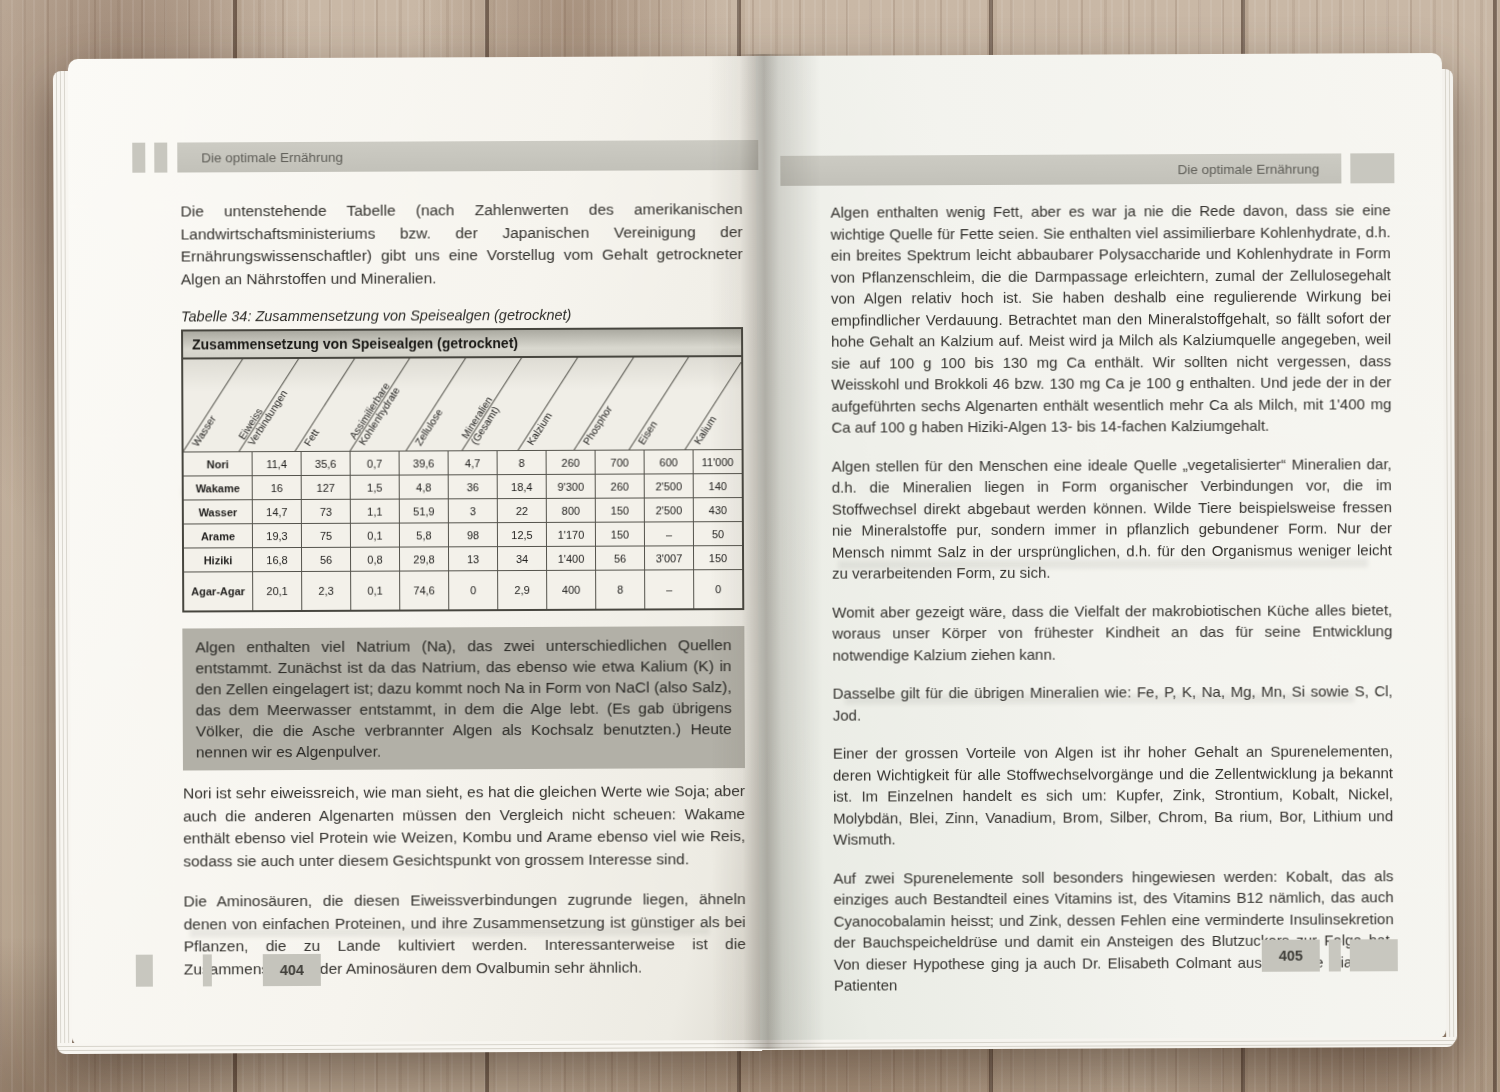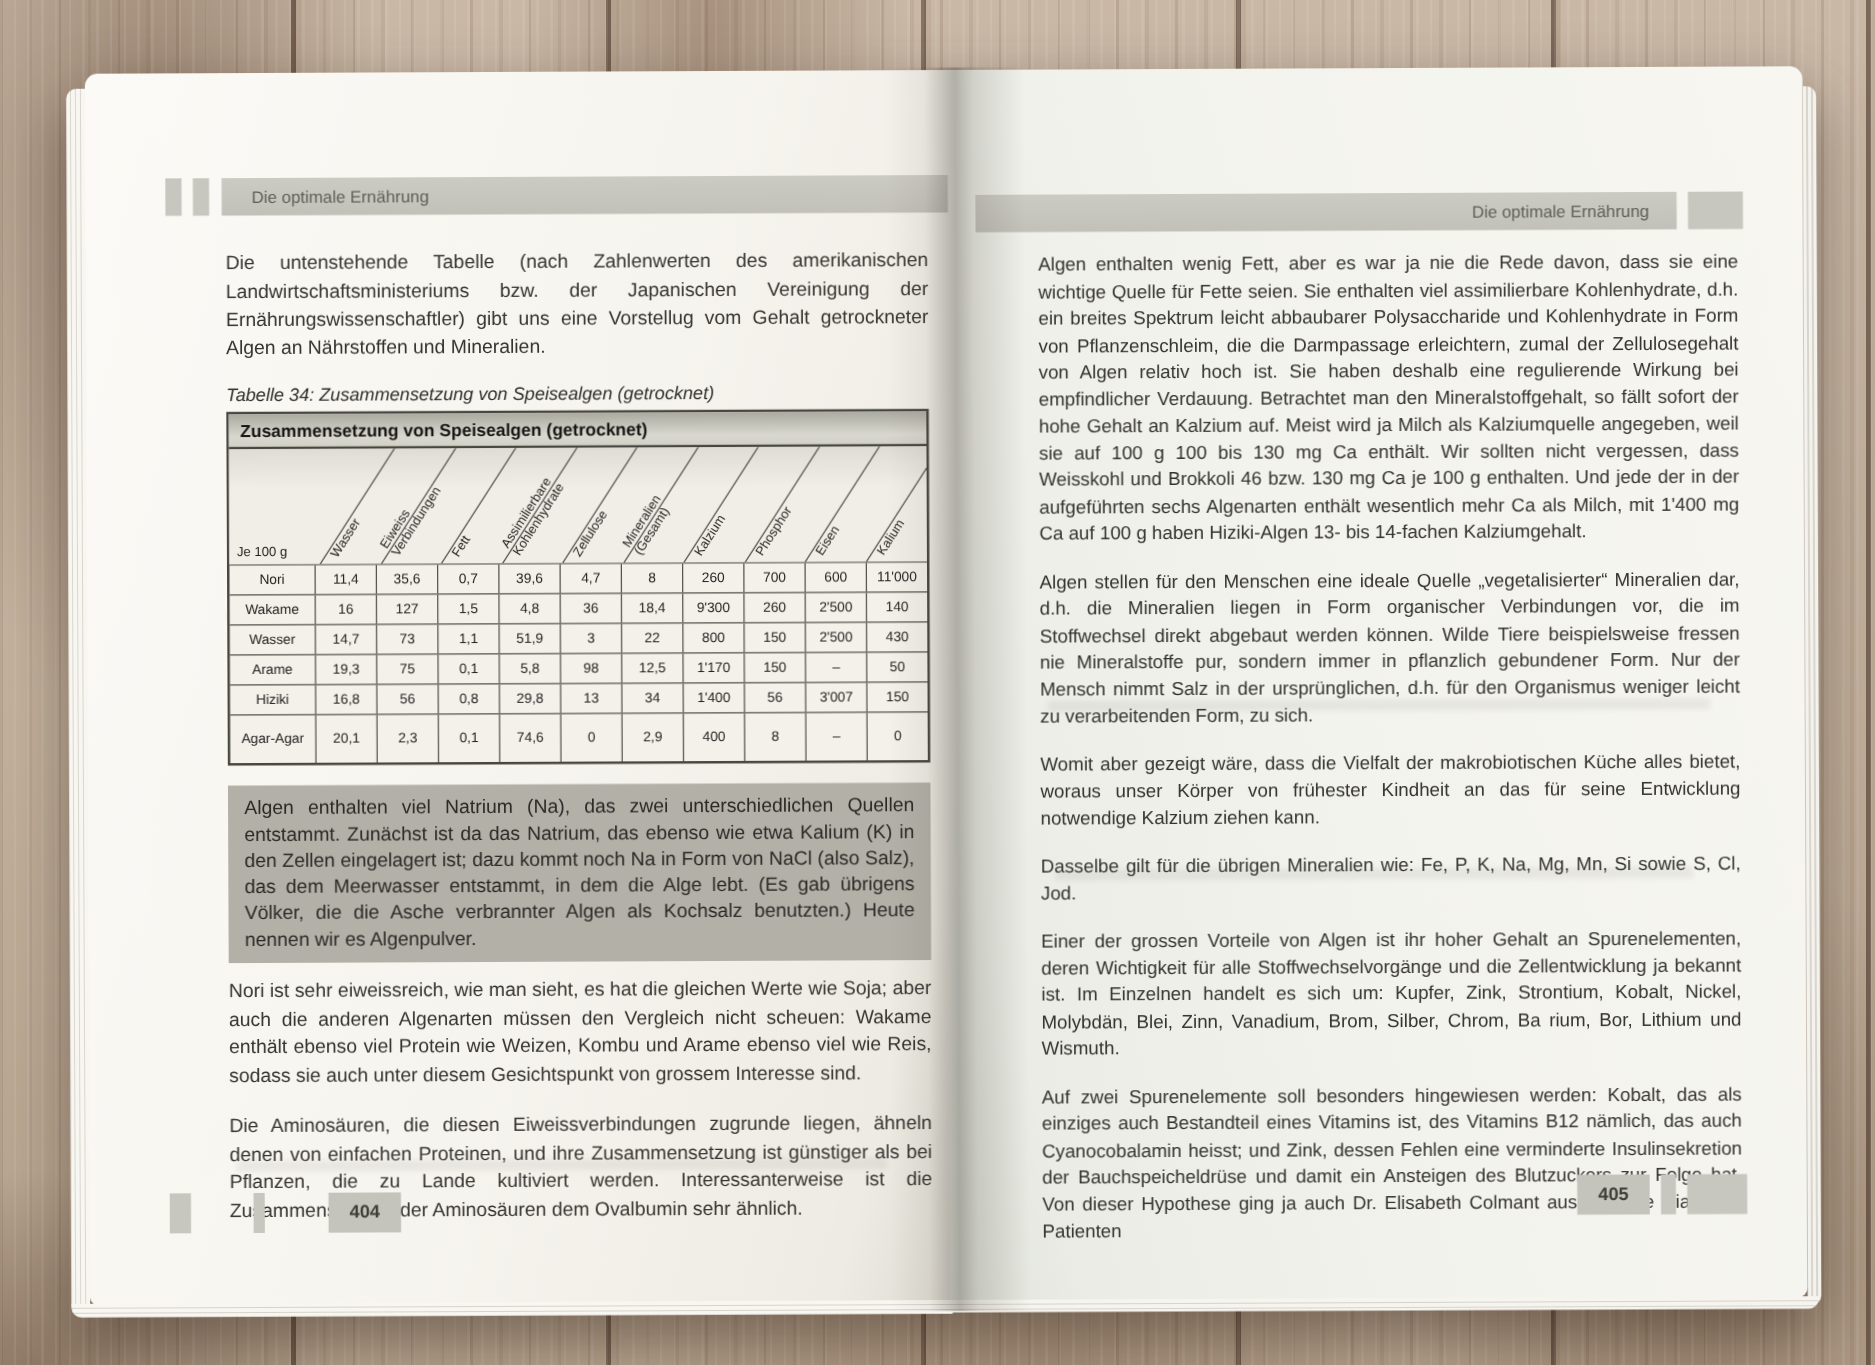--- a/index.html
+++ b/index.html
@@ -90,21 +90,21 @@
               font-size:10.5px; color:#232220; }
   .th { flex:1 1 0; position:relative; }
   .diag { position:absolute; left:-1px; bottom:0; width:1.3px; height:160px; background:#54534c;
           transform-origin:0 100%; transform:rotate(33deg); }
   .dlabel { position:absolute; left:16px; bottom:3px; transform-origin:0 100%; transform:rotate(-57deg);
             font-size:10.3px; line-height:1.1; white-space:pre-line; color:#232220; }
   .trow { display:flex; min-height:23px; border-top:1.3px solid #54534c; }
   .trow:last-child { min-height:38px; }
   .tcell { flex:1 1 0; border-left:1.3px solid #54534c; display:flex; align-items:center; justify-content:center;
            font-size:11px; color:#232220; padding:2px 2px; text-align:center; overflow-wrap:break-word; }
-  .tname { flex:0 0 64px; border-left:none; }
+  .tname { flex:0 0 64px; border-left:none;font-weight:bold; }
 
   .highlight { background:#b2b0a7; padding:8px 13px; font-size:15.5px; line-height:21px;
                text-align:justify; margin:16px 0 12px; color:#2a2925; }
 
   
   .ghost { position:absolute; background:rgba(110,106,96,.10); filter:blur(2px); border-radius:2px;
            z-index:0; pointer-events:none; }
 </style>
 </head>
 <body>
@@ -128,21 +128,20 @@
       <div class="ghost" style="left:118px; top:870px; width:520px; height:9px;"></div>
 
       <div class="content content-left">
         <p class="para">Die untenstehende Tabelle (nach Zahlenwerten des amerikanischen Landwirtschaftsministeriums bzw. der Japanischen Vereinigung der Ernährungswissenschaftler) gibt uns eine Vorstellug vom Gehalt getrockneter Algen an Nährstoffen und Mineralien.</p>
 
         <p class="caption">Tabelle 34: Zusammensetzung von Speisealgen (getrocknet)</p>
 
         <div class="ntable">
           <div class="ttitle">Zusammensetzung von Speisealgen (getrocknet)</div>
           <div class="thead">
-            <div class="th-first">Je 100 g</div>
 
           <div class="th">
                 <span class="diag"></span>
                 <span class="dlabel">Wasser</span>
               </div>
               <div class="th">
                 <span class="diag"></span>
                 <span class="dlabel">Eiweiss Verbindungen</span>
               </div>
               <div class="th">

